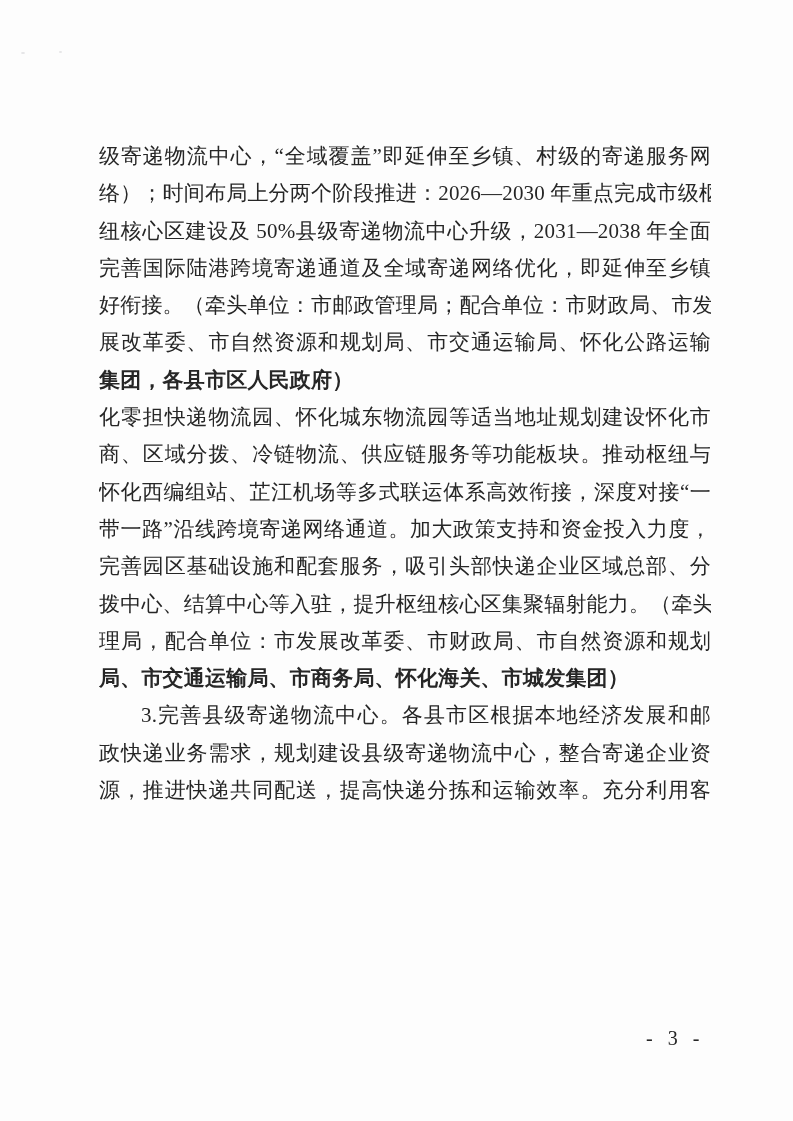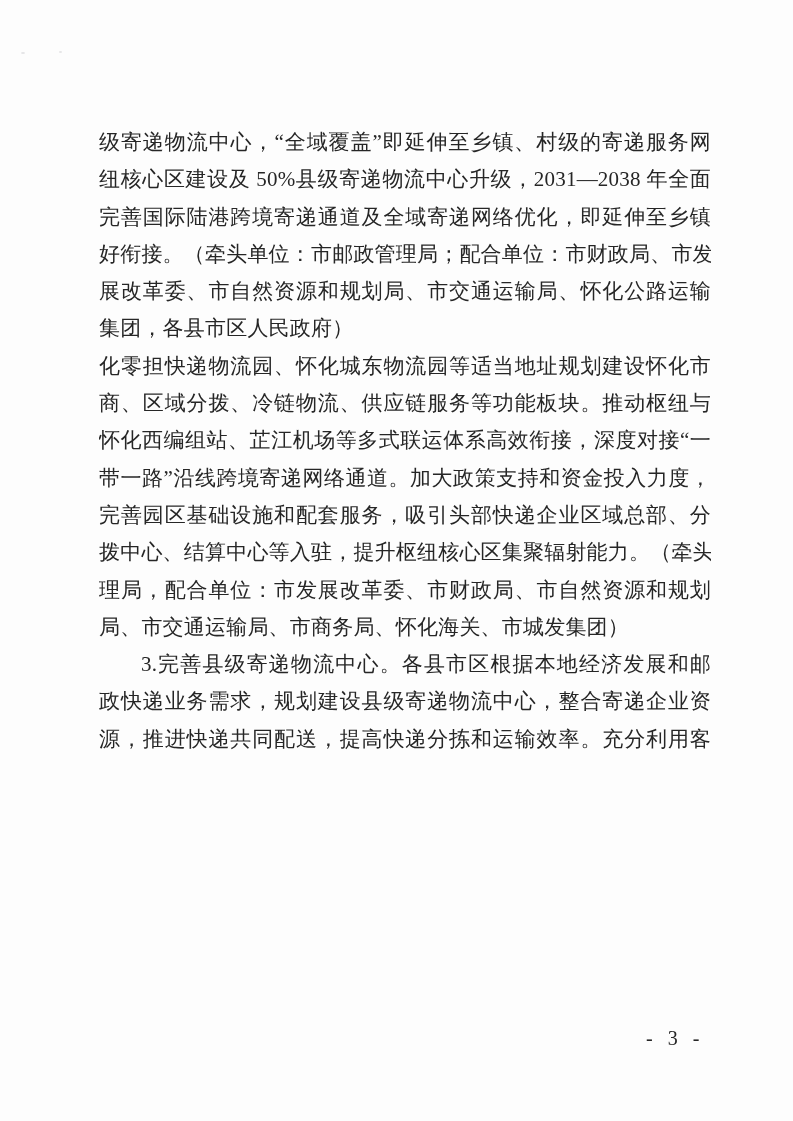--- a/index.html
+++ b/index.html
@@ -13,40 +13,41 @@
     height: 1121px;
     margin: 0 auto;
     background: var(--page-bg, #fdfdfd);
     overflow: hidden;
     font-family: "Liberation Serif", "DejaVu Serif", serif;
     color: var(--text-color, #262626);
   }
   .doc-body {
     position: absolute;
     left: 99px;
-    top: 124px;
+    top: 138px;
     width: 612px;
   }
   .paragraph {
     margin: 0;
     padding: 0;
   }
   .doc-line {
     height: 37.3px;
     line-height: 37.3px;
     font-size: 21px;
     letter-spacing: 0.2px;
     text-align: justify;
     text-align-last: justify;
     overflow: hidden;
     white-space: nowrap;
   }
   .doc-line.endline {
     text-align: left;
     text-align-last: left;
+    font-weight: bold;
   }
   .doc-line.indent {
     text-indent: 42px;
   }
   .page-number {
     position: absolute;
     left: 646px;
     top: 1027px;
     font-size: 20px;
     letter-spacing: 5px;
@@ -65,20 +66,21 @@
 </head>
 <body>
 
 <div class="page">
   <span class="scan-speck speck-1"></span>
   <span class="scan-speck speck-2"></span>
 
   <div class="doc-body">
       <div class="paragraph">
         <div class="doc-line">级寄递物流中心，“全域覆盖”即延伸至乡镇、村级的寄递服务网</div>
+        <div class="doc-line">络）；时间布局上分两个阶段推进：2026—2030 年重点完成市级枢</div>
         <div class="doc-line">纽核心区建设及 50%县级寄递物流中心升级，2031—2038 年全面</div>
         <div class="doc-line">完善国际陆港跨境寄递通道及全域寄递网络优化，即延伸至乡镇</div>
         <div class="doc-line">好衔接。（牵头单位：市邮政管理局；配合单位：市财政局、市发</div>
         <div class="doc-line">展改革委、市自然资源和规划局、市交通运输局、怀化公路运输</div>
         <div class="doc-line endline">集团，各县市区人民政府）</div>
       </div>
       <div class="paragraph">
         <div class="doc-line">化零担快递物流园、怀化城东物流园等适当地址规划建设怀化市</div>
         <div class="doc-line">商、区域分拨、冷链物流、供应链服务等功能板块。推动枢纽与</div>
         <div class="doc-line">怀化西编组站、芷江机场等多式联运体系高效衔接，深度对接“一</div>

